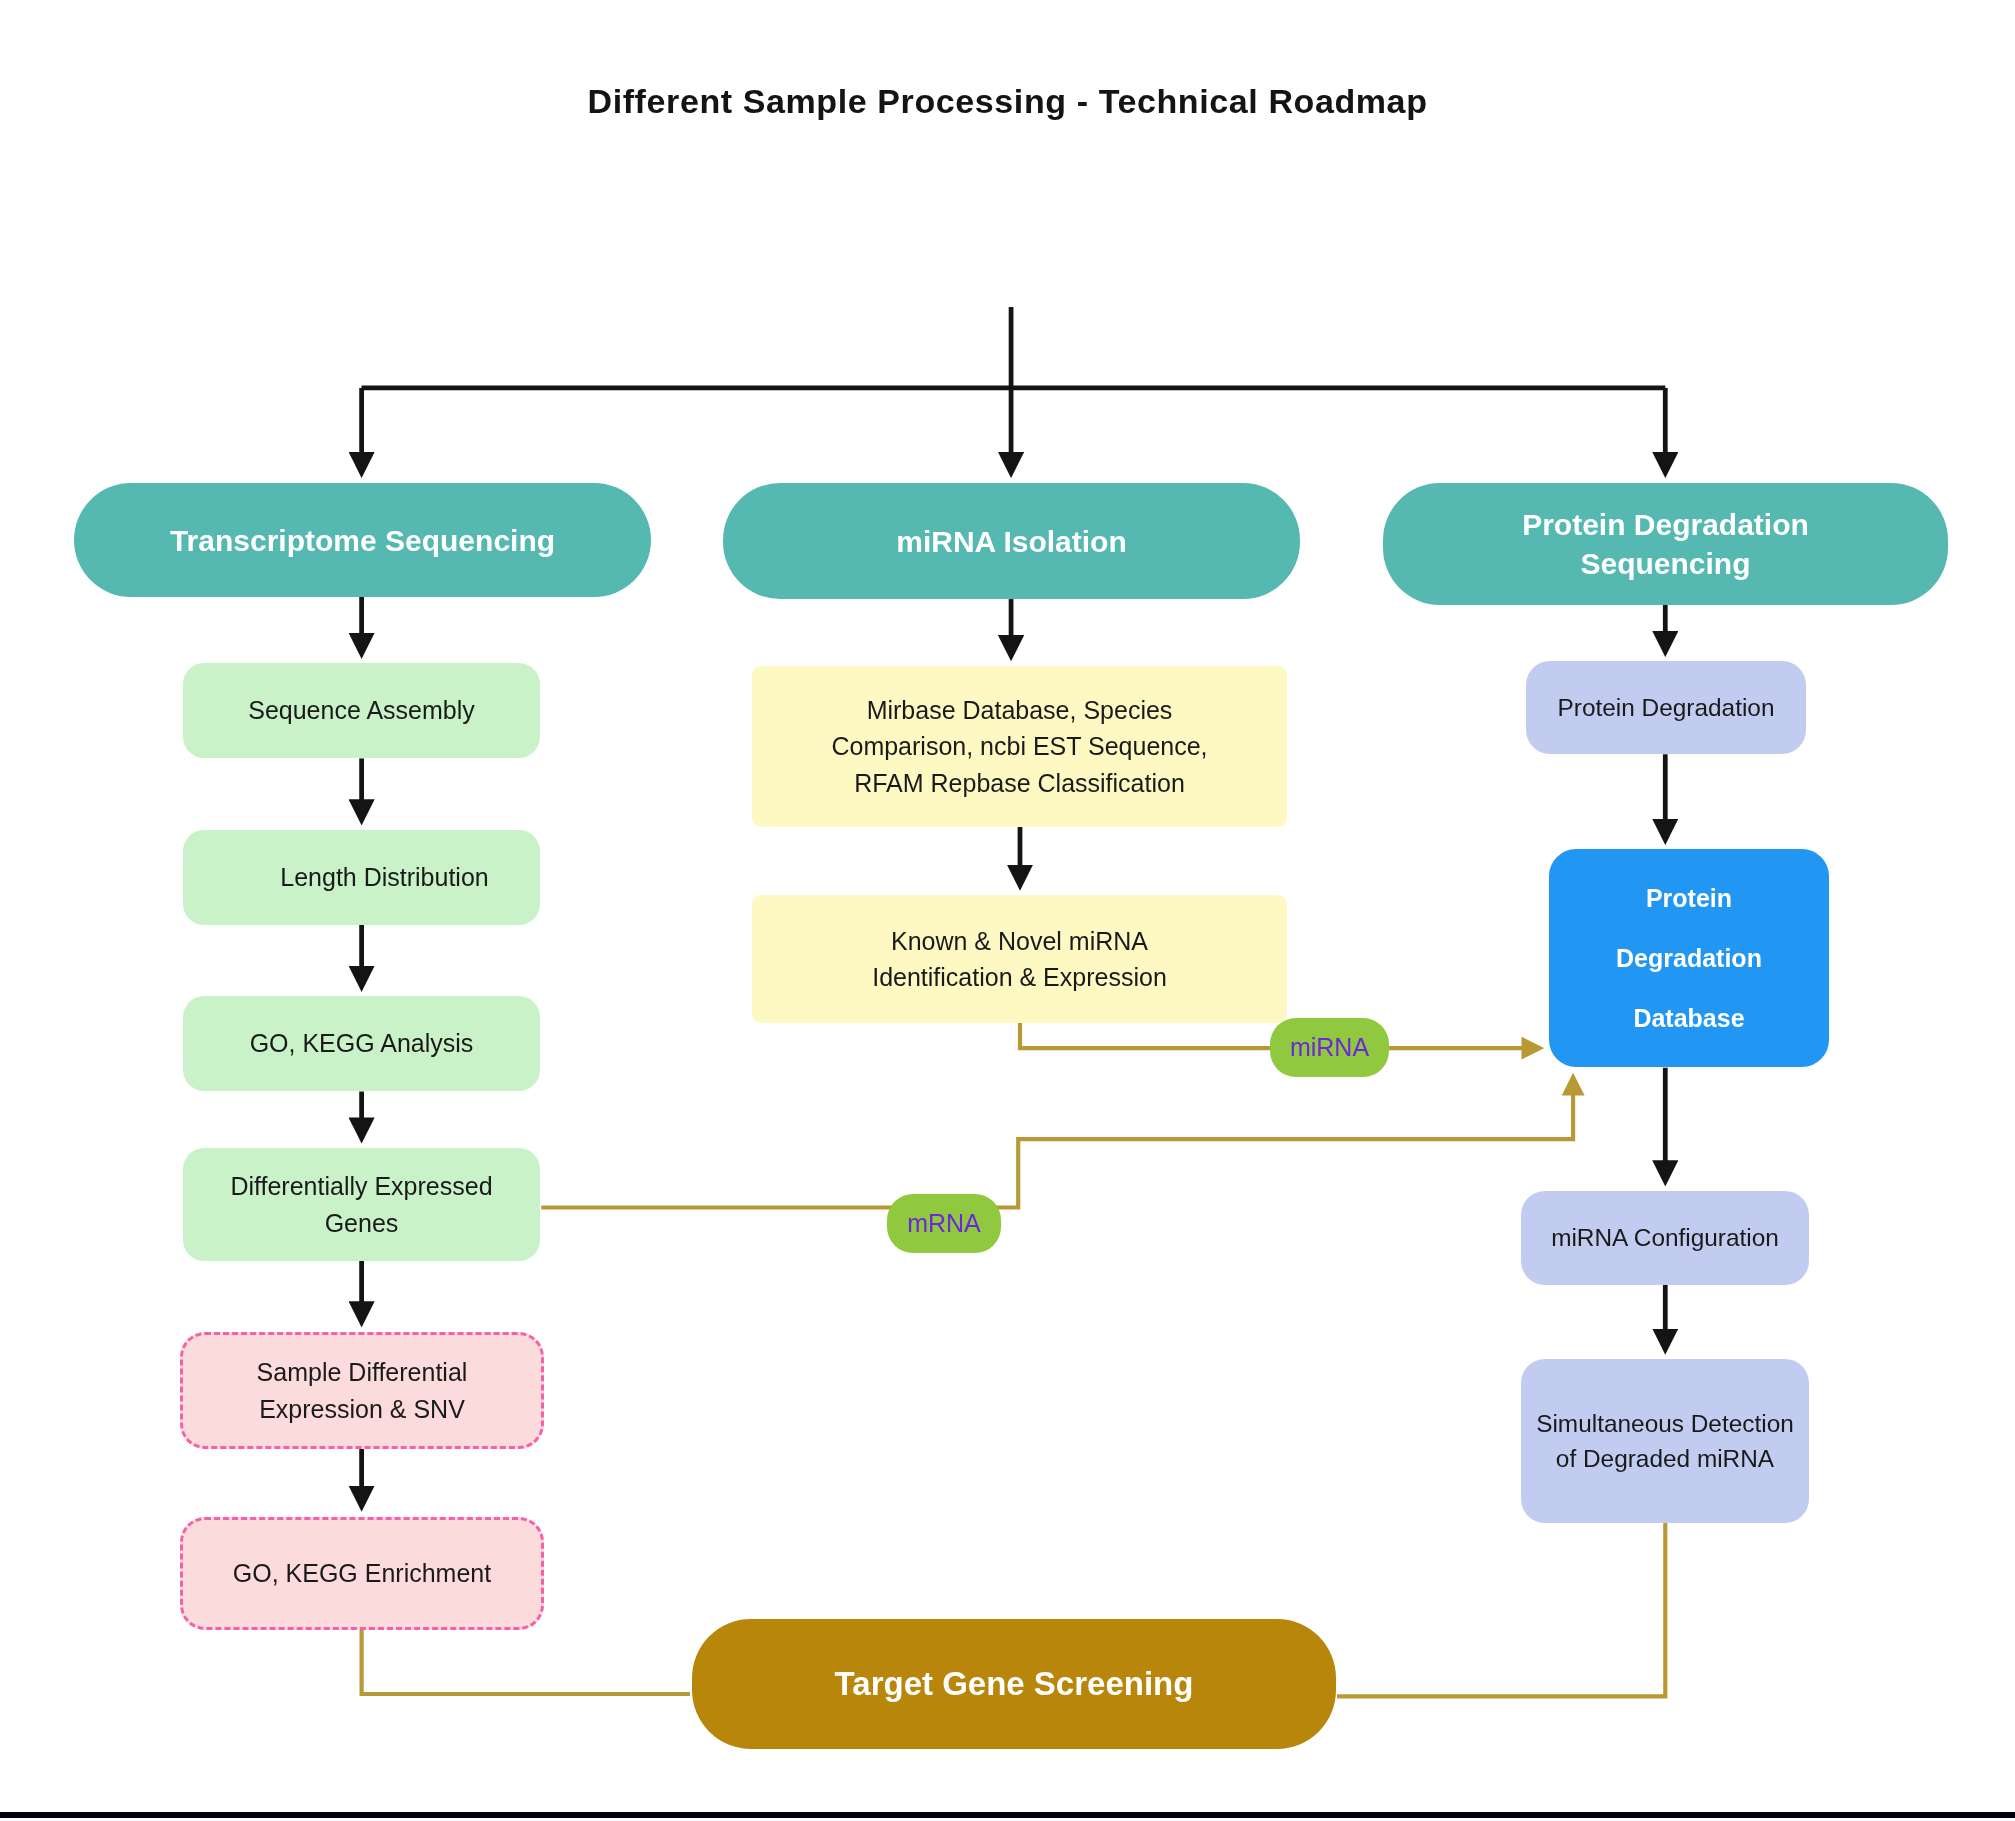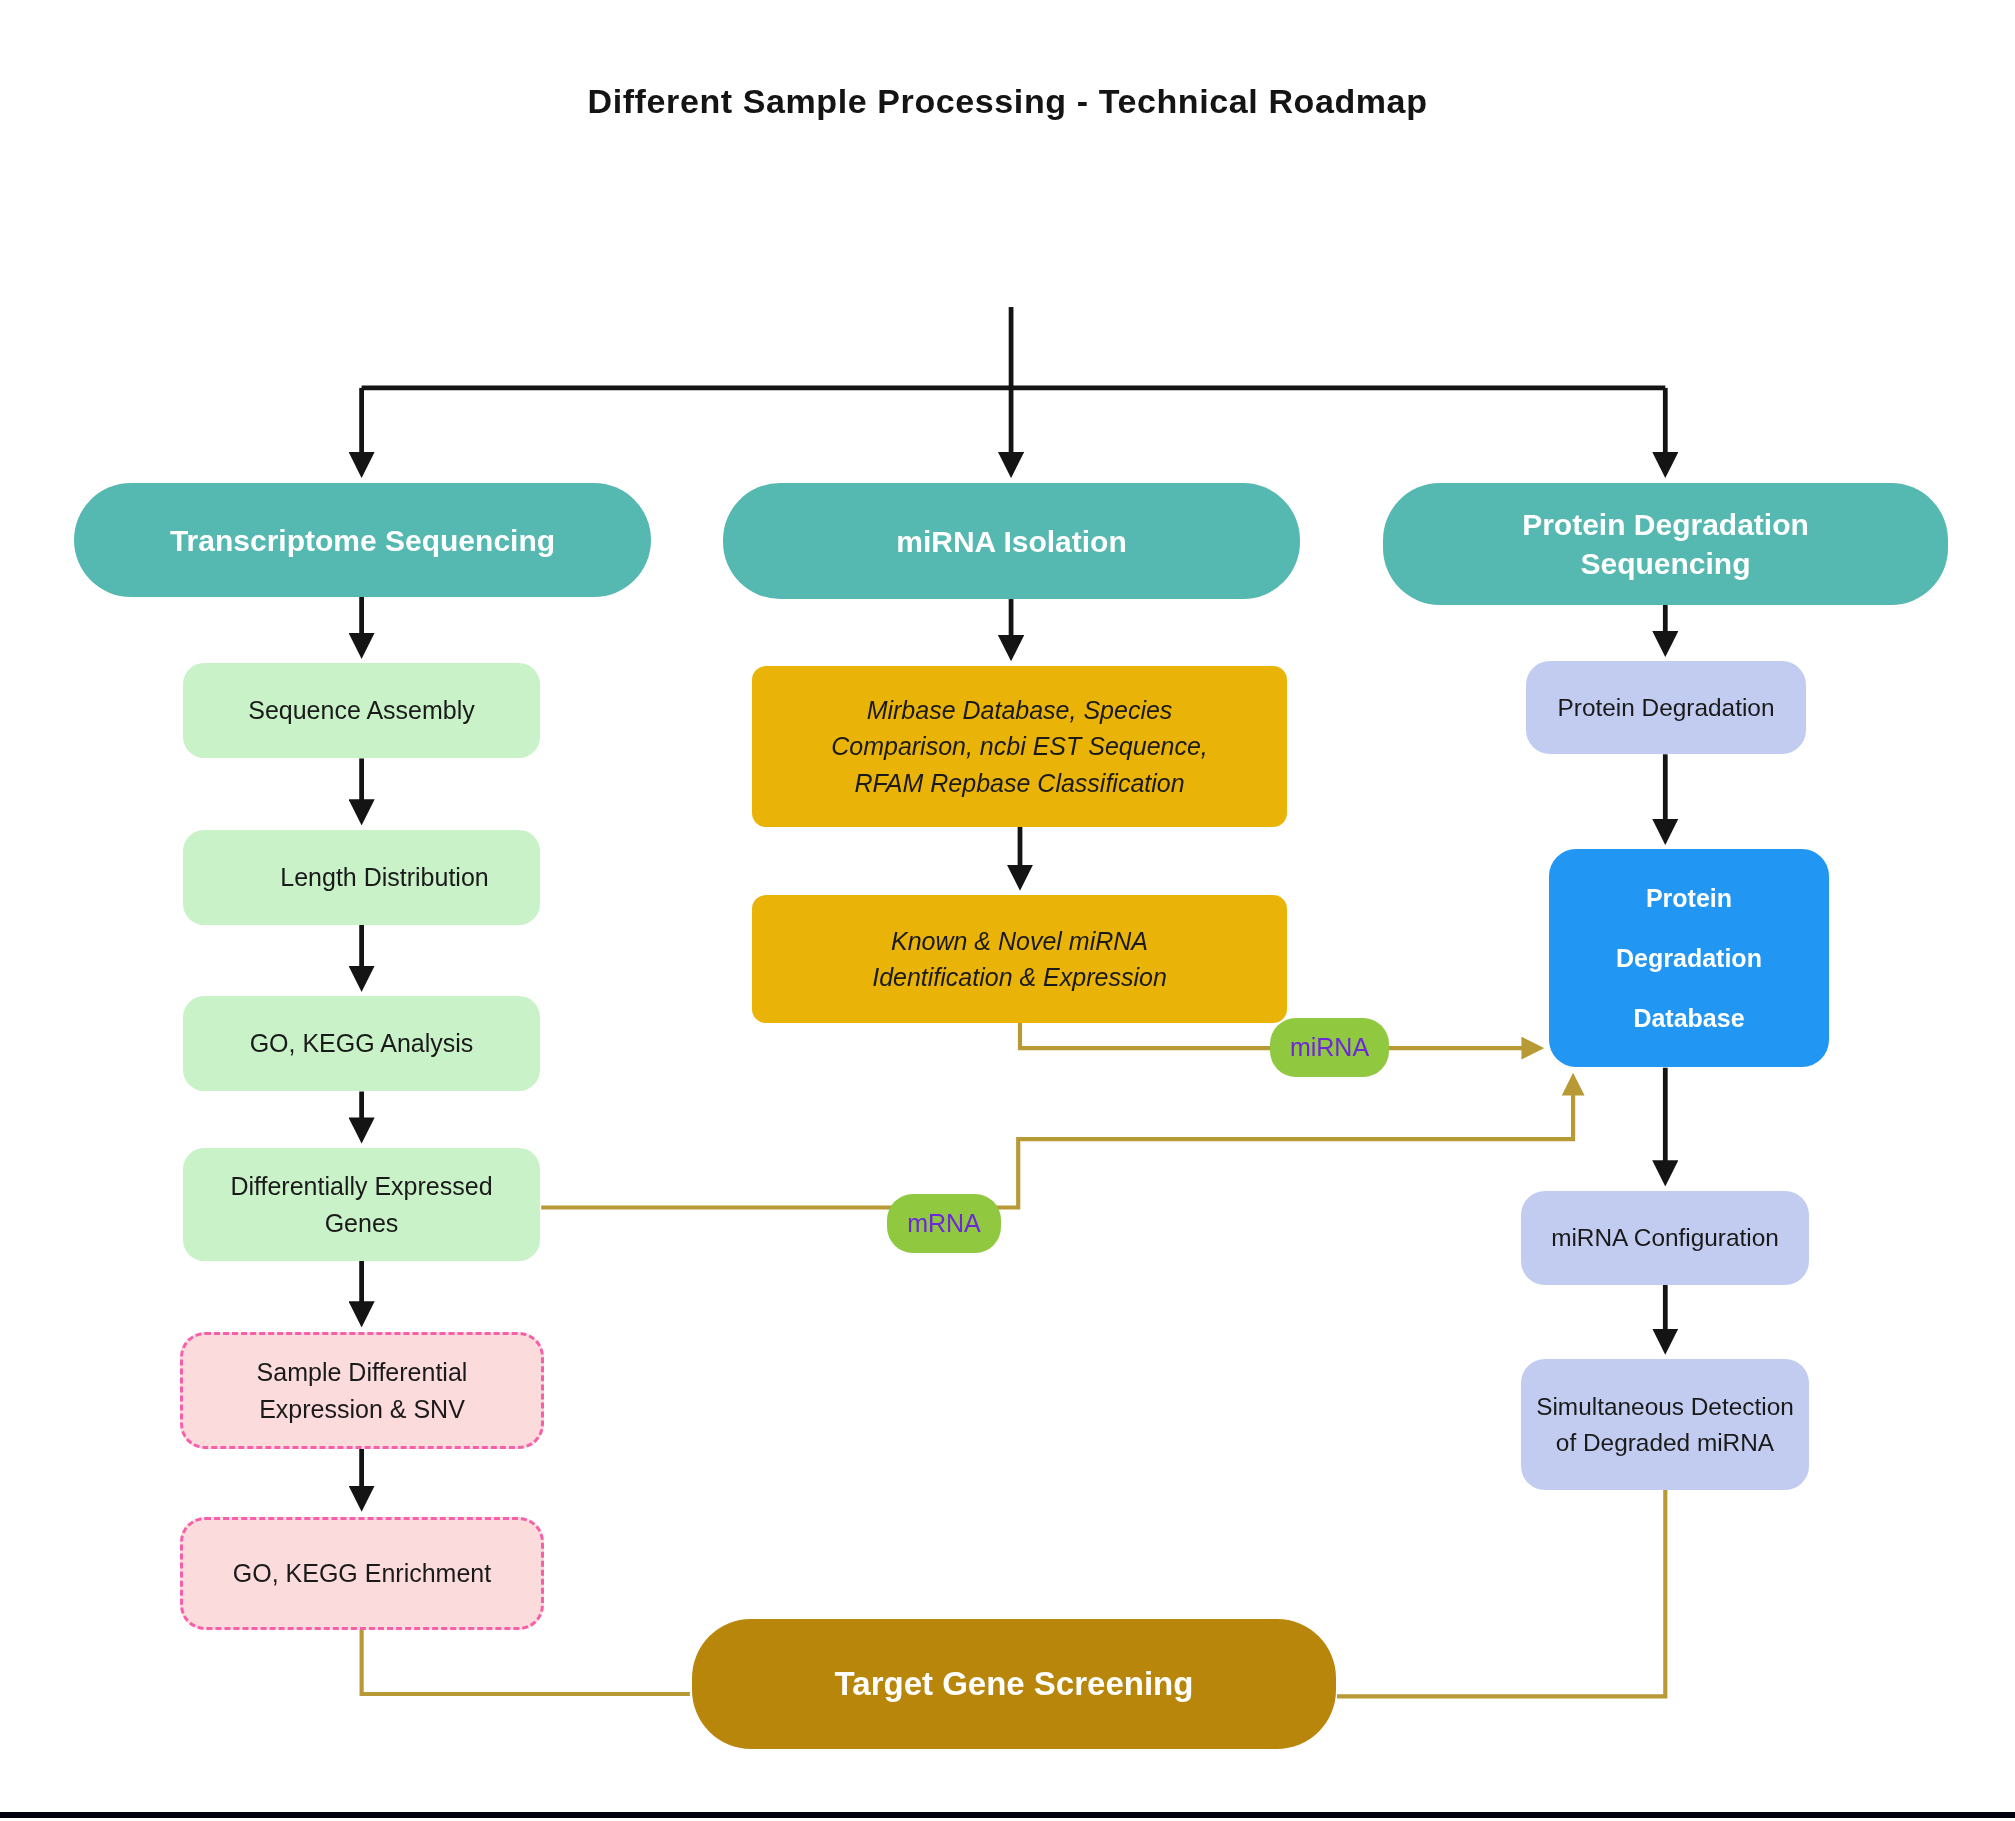--- a/index.html
+++ b/index.html
@@ -60,27 +60,27 @@
   #s2{left:183px;top:830px;width:357px;height:95px;padding-left:46px;}
   #s3{left:183px;top:996px;width:357px;height:95px;}
   #s4{left:183px;top:1148px;width:357px;height:113px;}
   .pink{
     background:#FBDBDB;
     border:3.6px dashed #F75FA8;
     border-radius:25px;
   }
   #p1{left:180px;top:1332px;width:364px;height:117px;}
   #p2{left:180px;top:1517px;width:364px;height:113px;}
-  .cyan{background:#eab308;border-radius:14px;font-style:italic;}
+  .cyan{background:#fef9c3;border-radius:9px;}
   #m1{left:752px;top:666px;width:535px;height:161px;}
   #m2{left:752px;top:895px;width:535px;height:128px;}
   .lavender{background:#C2CCF0;border-radius:24px;font-size:24.4px;}
   #r1{left:1526px;top:661px;width:280px;height:93px;}
   #r2{left:1521px;top:1191px;width:288px;height:94px;}
-  #r3{left:1521px;top:1359px;width:288px;height:131px;}
+  #r3{left:1521px;top:1359px;width:288px;height:164px;}
   #rblue{
     left:1549px;top:849px;width:280px;height:218px;
     background:#2196F3;
     color:#ffffff;
     font-weight:bold;
     font-size:25px;
     border-radius:27px;
     line-height:2.4;
   }
   .edge-pill{

